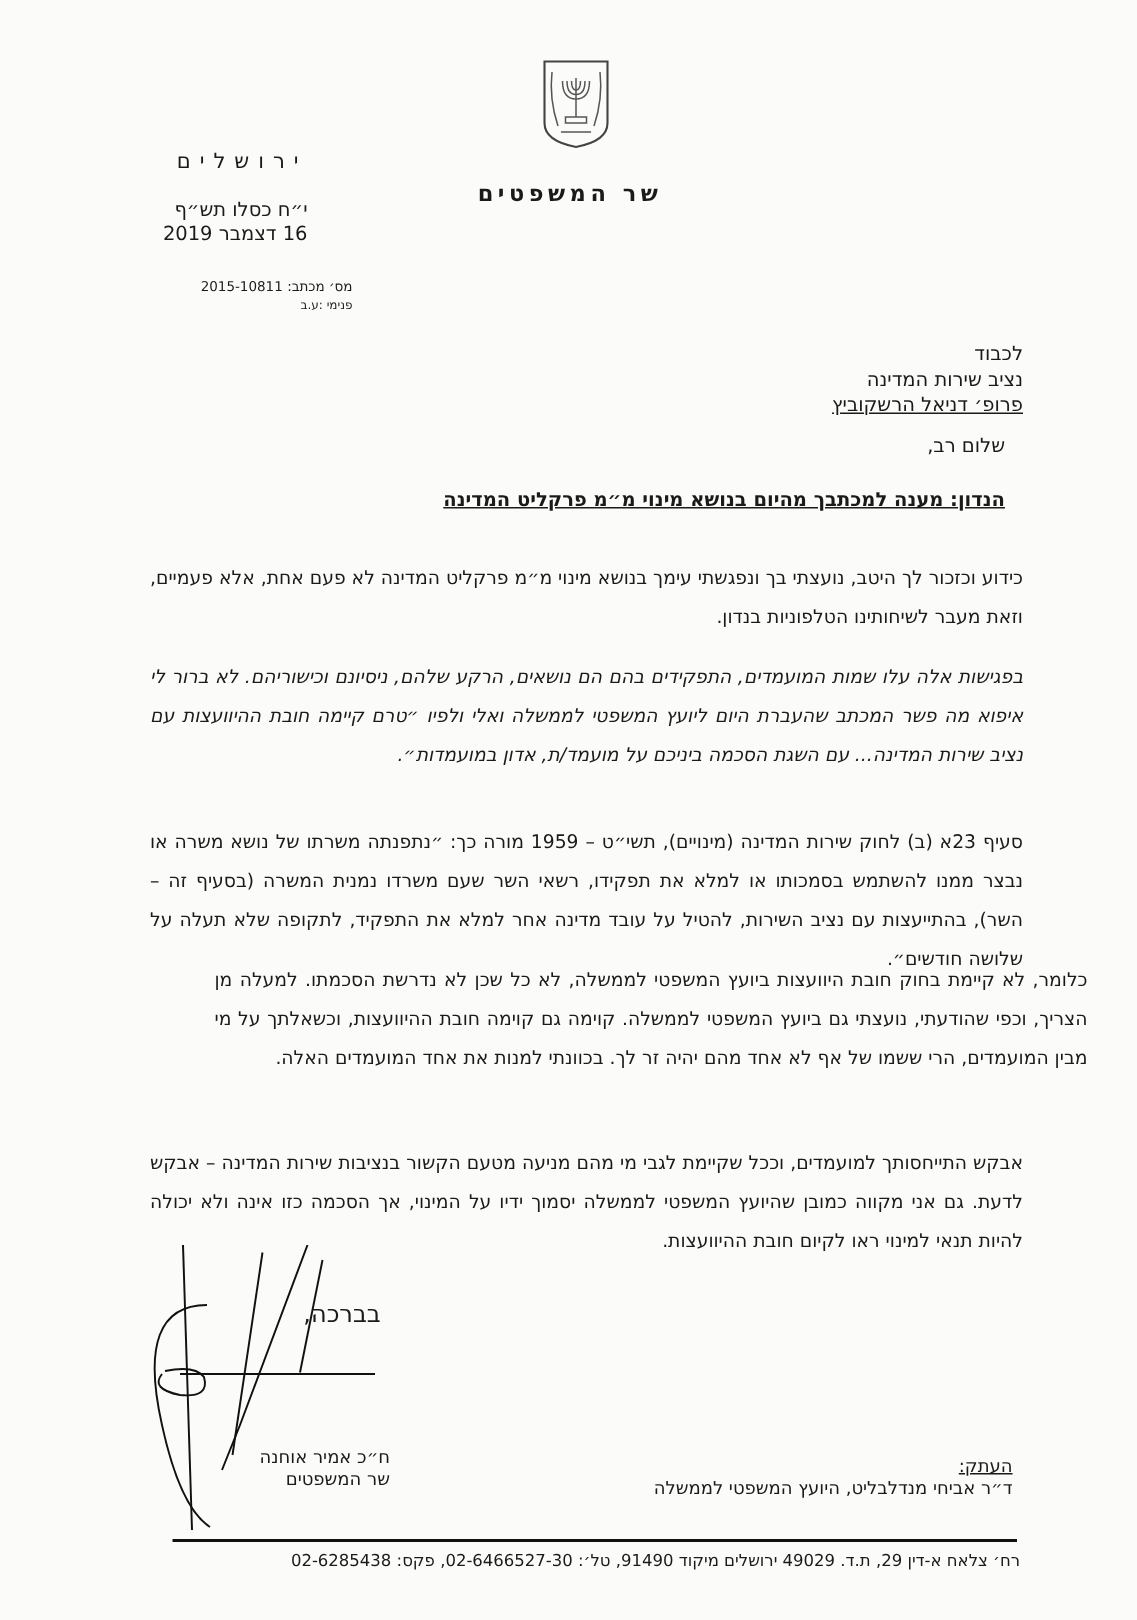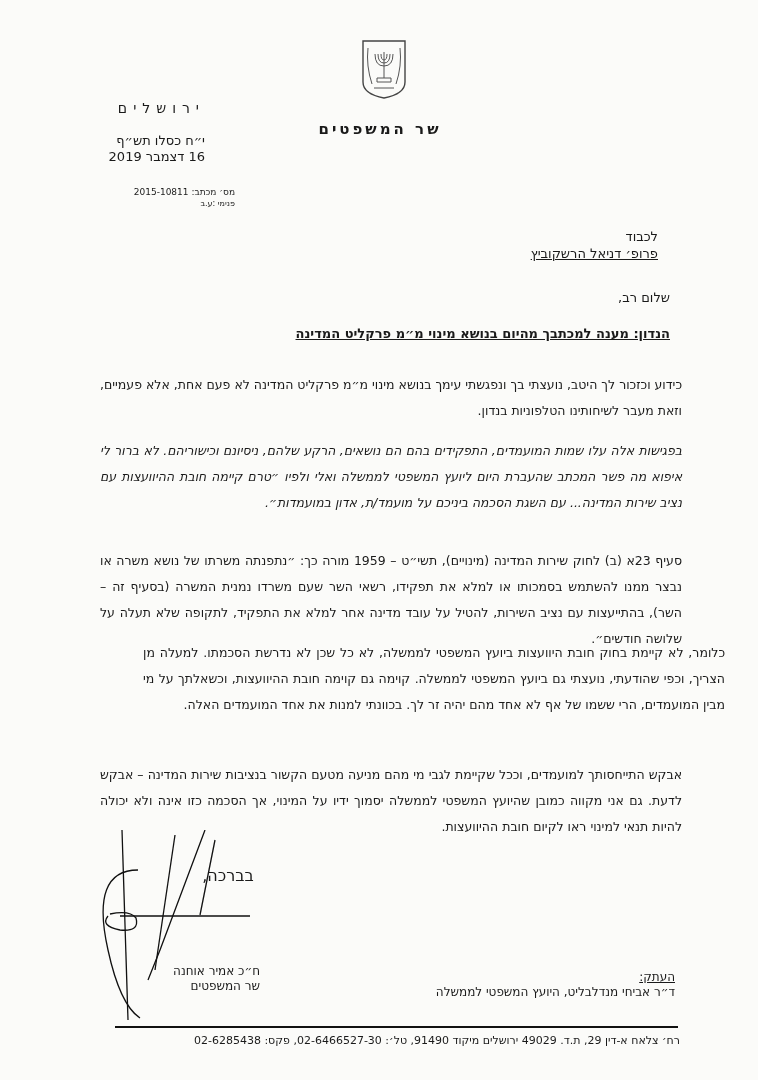--- a/index.html
+++ b/index.html
@@ -9,21 +9,21 @@
   }
   .abs { position: absolute; }
   .rtl { direction: rtl; text-align: right; }
   .emblem { left: 360px; top: 38px; width: 48px; height: 62px; }
   .minister-title { left: 300px; top: 120px; width: 160px; text-align: center; font-weight: bold; font-size: 15px; letter-spacing: 3px; direction: rtl; }
   .city { left: 95px; top: 100px; width: 110px; font-size: 14px; letter-spacing: 6px; direction: rtl; text-align: right; }
   .hebdate { left: 95px; top: 133px; width: 110px; font-size: 13px; }
   .gregdate { left: 95px; top: 149px; width: 110px; font-size: 13px; }
   .refline { left: 95px; top: 187px; width: 140px; font-size: 9px; }
   .refline2 { left: 95px; top: 199px; width: 140px; font-size: 8px; }
-  .addr { left: 368px; top: 228px; width: 290px; font-size: 13px; line-height: 17px; }
+  .addr { left: 392px; top: 228px; width: 290px; font-size: 13px; line-height: 17px; }
   .addr .u { text-decoration: underline; }
   .greet { left: 380px; top: 290px; width: 290px; font-size: 13px; }
   .subject { left: 150px; top: 326px; width: 520px; font-size: 13px; font-weight: bold; text-decoration: underline; }
   .para { left: 100px; width: 582px; font-size: 12.5px; line-height: 26px; text-align: justify; text-align-last: right; }
   .p1 { top: 372px; }
   .p2 { top: 438px; font-style: italic; }
   .p3 { top: 548px; }
   .p4 { top: 640px; margin-left: 43px; }
   .p5 { top: 762px; }
   .closing { left: 188px; top: 866px; width: 80px; font-size: 16px; text-align: center; }
@@ -59,20 +59,21 @@
 <div class="abs hebdate rtl">י״ח כסלו תש״ף</div>
 <div class="abs gregdate rtl">16 דצמבר 2019</div>
 <div class="abs refline rtl">
   <span>מס׳ מכתב:</span>
   <span>2015-10811</span>
 </div>
 <div class="abs refline2 rtl">פנימי :ע.ב</div>
 
 <div class="abs addr rtl">
   <div>לכבוד</div>
+  <div>נציב שירות המדינה</div>
   <div class="u">פרופ׳ דניאל הרשקוביץ</div>
 </div>
 
 <div class="abs greet rtl">שלום רב,</div>
 
 <div class="abs subject rtl">הנדון: מענה למכתבך מהיום בנושא מינוי מ״מ פרקליט המדינה</div>
 
 <div class="abs para p1 rtl">כידוע וכזכור לך היטב, נועצתי בך ונפגשתי עימך בנושא מינוי מ״מ פרקליט המדינה לא פעם אחת, אלא פעמיים, וזאת מעבר לשיחותינו הטלפוניות בנדון.</div>
 <div class="abs para p2 rtl">בפגישות אלה עלו שמות המועמדים, התפקידים בהם הם נושאים, הרקע שלהם, ניסיונם וכישוריהם. לא ברור לי איפוא מה פשר המכתב שהעברת היום ליועץ המשפטי לממשלה ואלי ולפיו ״טרם קיימה חובת ההיוועצות עם נציב שירות המדינה... עם השגת הסכמה ביניכם על מועמד/ת, אדון במועמדות״.</div>
 <div class="abs para p3 rtl">סעיף 23א (ב) לחוק שירות המדינה (מינויים), תשי״ט – 1959 מורה כך: ״נתפנתה משרתו של נושא משרה או נבצר ממנו להשתמש בסמכותו או למלא את תפקידו, רשאי השר שעם משרדו נמנית המשרה (בסעיף זה – השר), בהתייעצות עם נציב השירות, להטיל על עובד מדינה אחר למלא את התפקיד, לתקופה שלא תעלה על שלושה חודשים״.</div>

